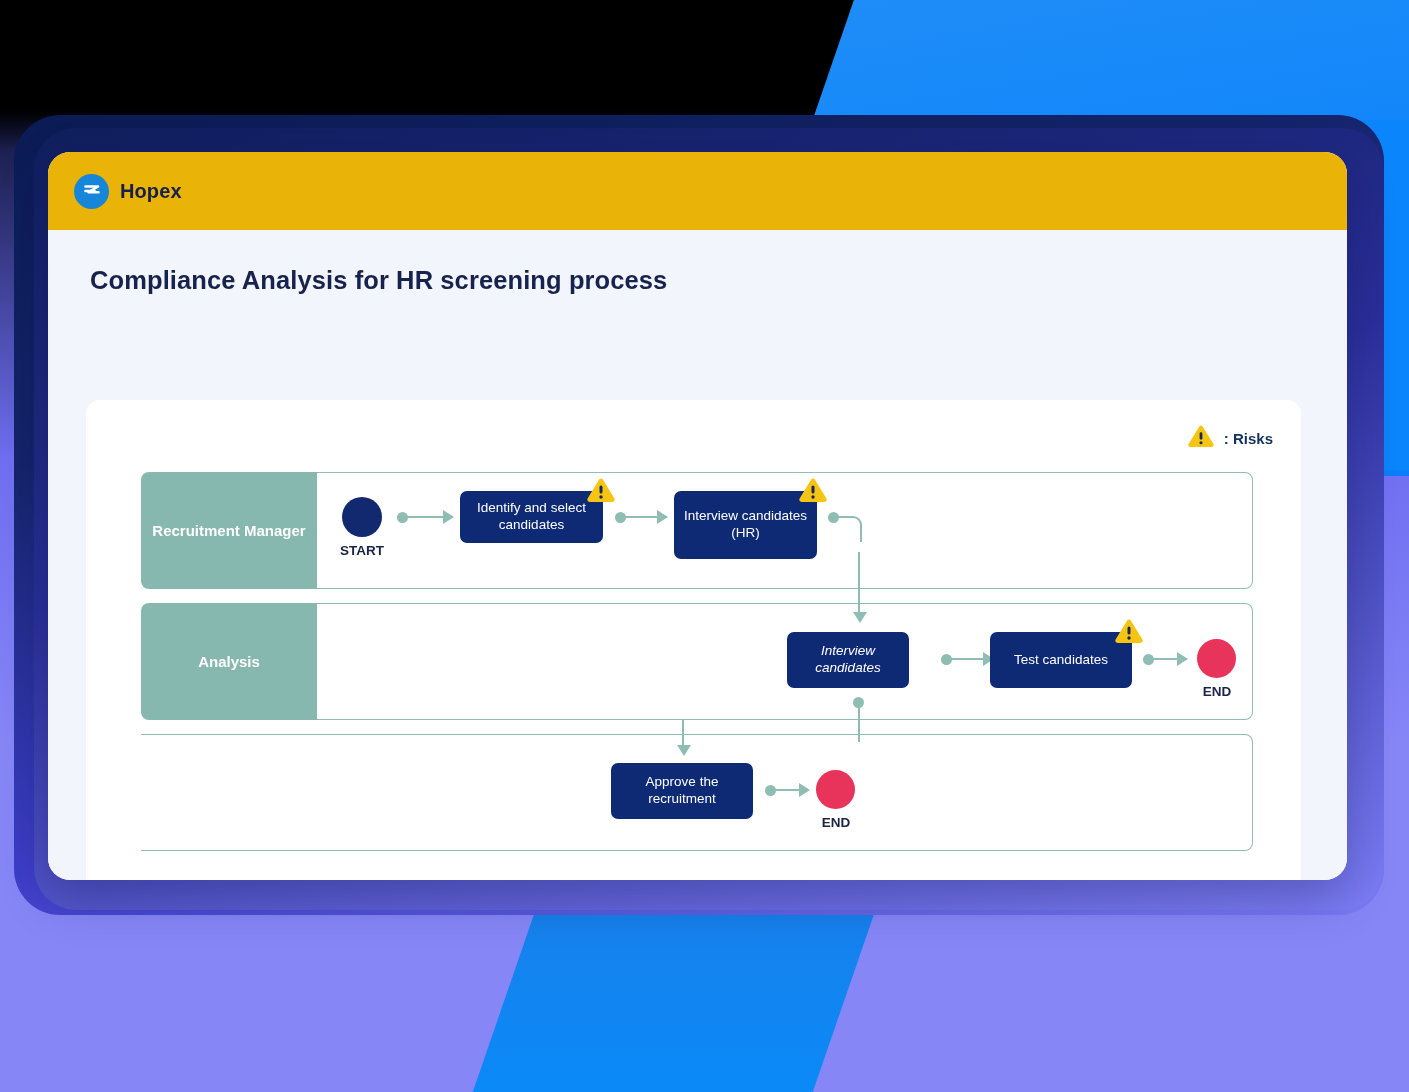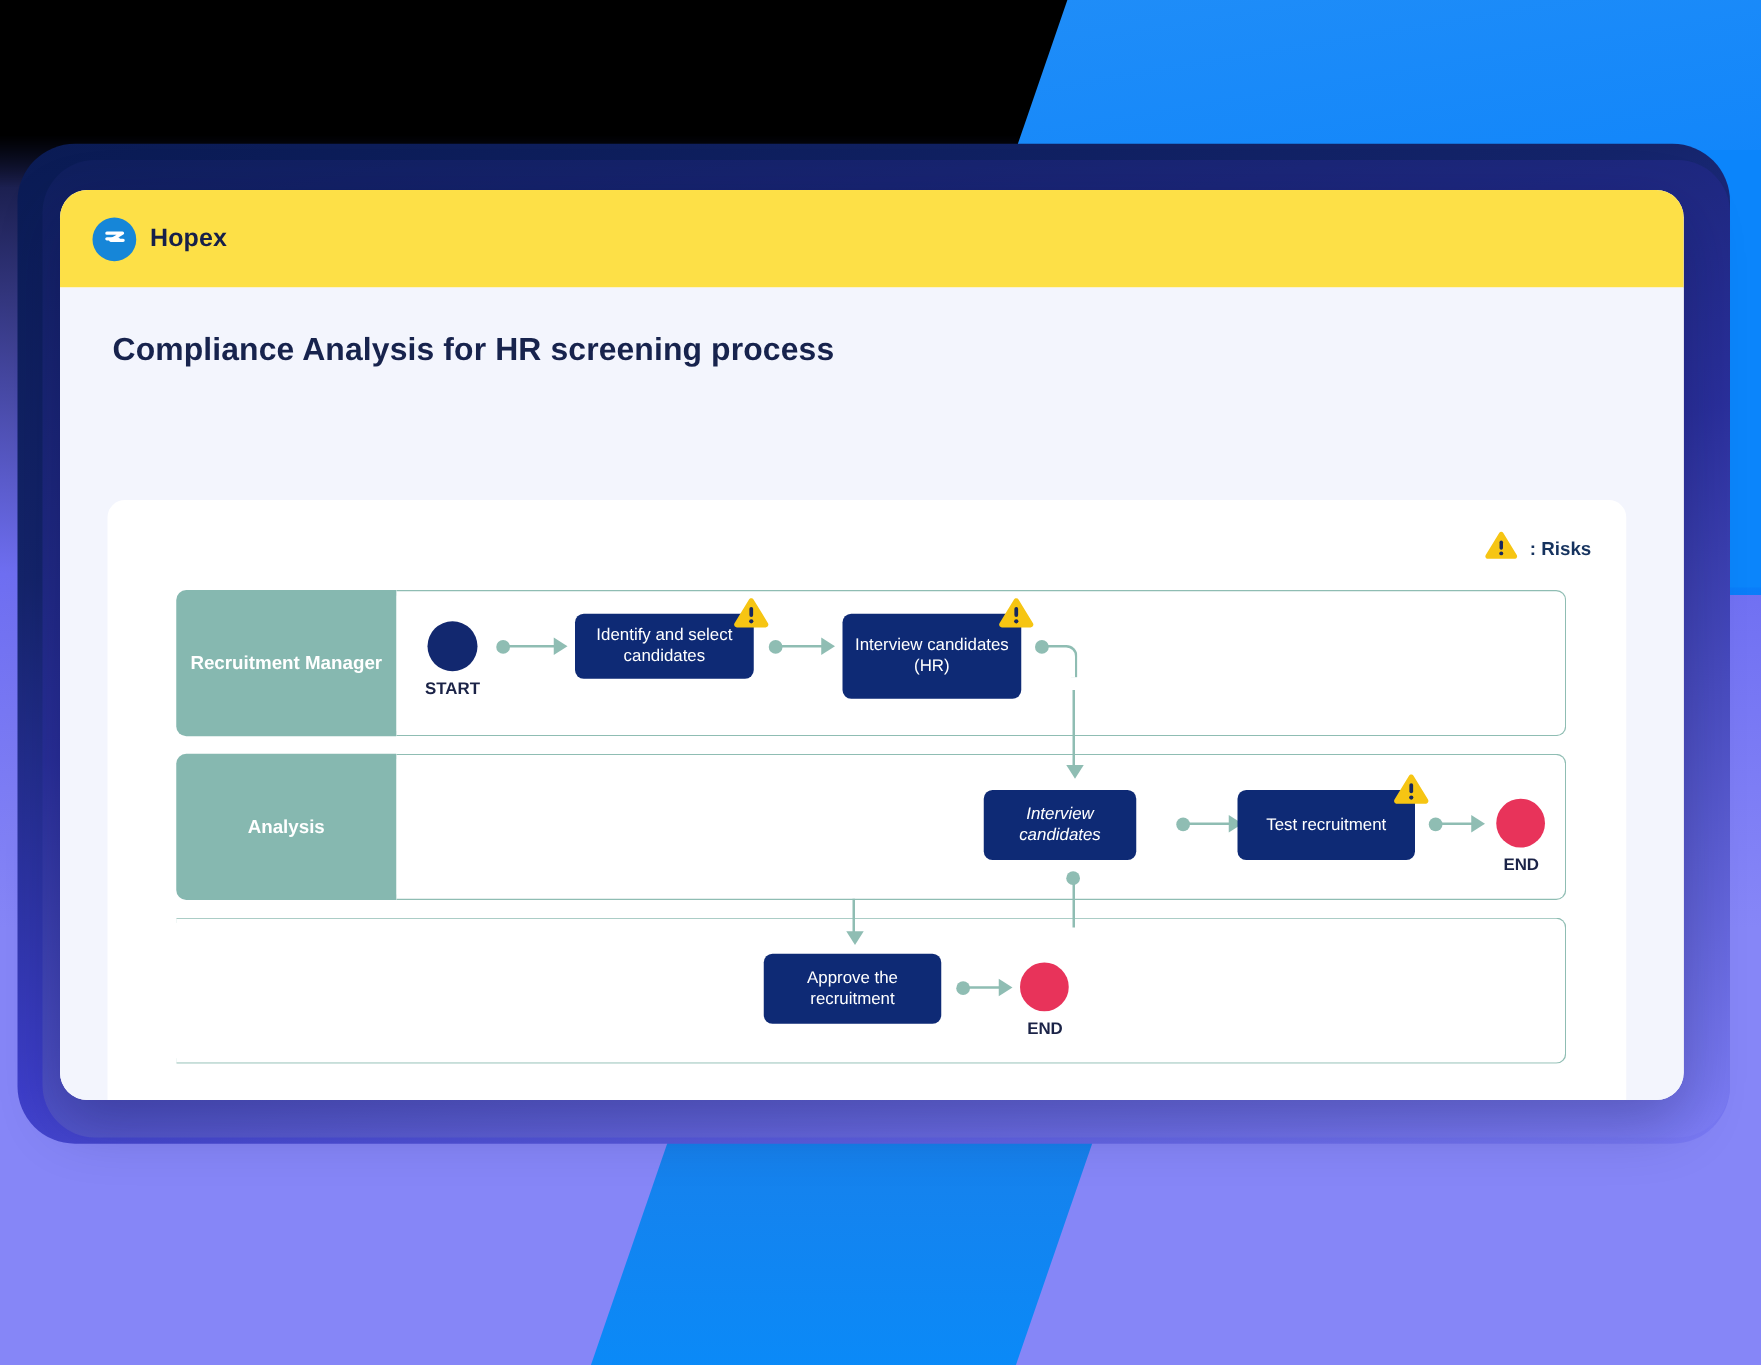--- a/index.html
+++ b/index.html
@@ -94,21 +94,21 @@
     background: #ffffff;
     border-radius: 22px;
     overflow: hidden;
     box-shadow: 0 18px 48px rgba(10,16,60,.28);
   }
 
   
   .topbar {
     position: relative;
     height: 78px;
-    background: #fde047;
+    background: #eab308;
     display: flex;
     align-items: center;
   }
   .brand {
     display: flex;
     align-items: center;
     gap: 11px;
     margin-left: 26px;
     width: 220px;
   }
@@ -470,21 +470,21 @@
 
               <div class="node-task" style="left:470px; top:28px; width:122px; height:56px;font-style:italic;">
                 <span>Interview candidates</span>
               </div>
 
               <span class="conn-dot" style="left:624px; top:50px;"></span>
               <span class="conn-line" style="left:634px; top:53.5px; width:34px; height:2.4px;"></span>
               <span class="conn-arrow arrow-right" style="left:666px; top:48px;"></span>
 
               <div class="node-task" style="left:673px; top:28px; width:142px; height:56px;">
-                <span>Test recruitment</span>
+                <span>Test candidates</span>
               </div>
               <span class="risk" style="left:797px; top:14px;">
                 <svg viewBox="0 0 30 27" aria-hidden="true">
                   <path d="M13.2 2.6 1.6 21.5c-.9 1.5.2 3.4 1.9 3.4h23.0c1.7 0 2.8-1.9 1.9-3.4L16.8 2.6c-.8-1.4-2.8-1.4-3.6 0z" fill="#f6c513"></path>
                   <rect x="13.5" y="8.5" width="3" height="8" rx="1.5" fill="#16275e"></rect>
                   <circle cx="15" cy="20" r="1.7" fill="#16275e"></circle>
                 </svg>
               </span>
 
               <span class="conn-dot" style="left:826px; top:50px;"></span>

